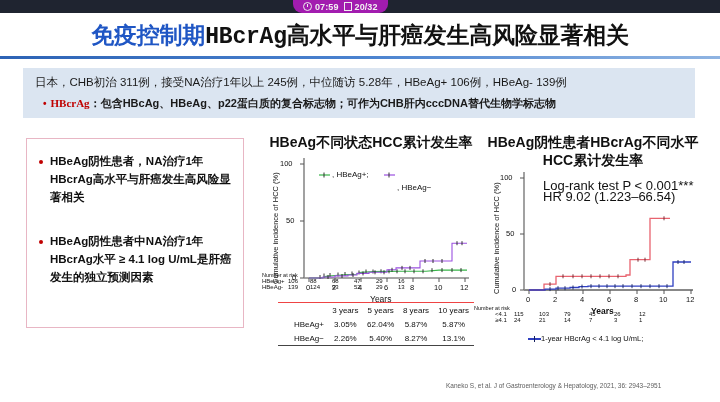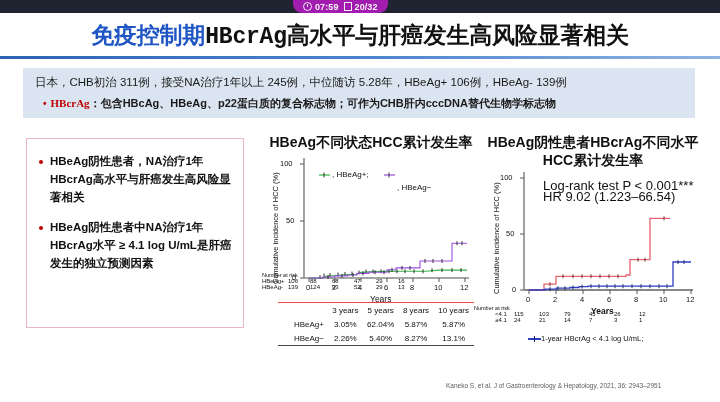--- a/index.html
+++ b/index.html
@@ -77,21 +77,21 @@
   }
   .kb-item .bullet{
     width:4px;height:4px;border-radius:50%;background:#c00000;
     margin-top:7px;flex:0 0 auto;
   }
   .kb-text{
     font-size:11.5px;font-weight:bold;color:#111;line-height:1.55;
     font-family:"Liberation Sans","DejaVu Sans",sans-serif;
   }
   #kb0{left:12px;top:14px;width:196px;}
-  #kb1{left:12px;top:80px;width:198px;}
+  #kb1{left:12px;top:94px;width:198px;}
 
   
   .chart{position:absolute;background:#fff;}
   .chart-title{
     text-align:center;font-size:14px;font-weight:bold;color:#111;
     font-family:"Liberation Sans","DejaVu Sans",sans-serif;line-height:1.25;
   }
   .ylab{
     position:absolute;font-size:7.5px;color:#111;
     transform:rotate(-90deg);transform-origin:left top;white-space:nowrap;

